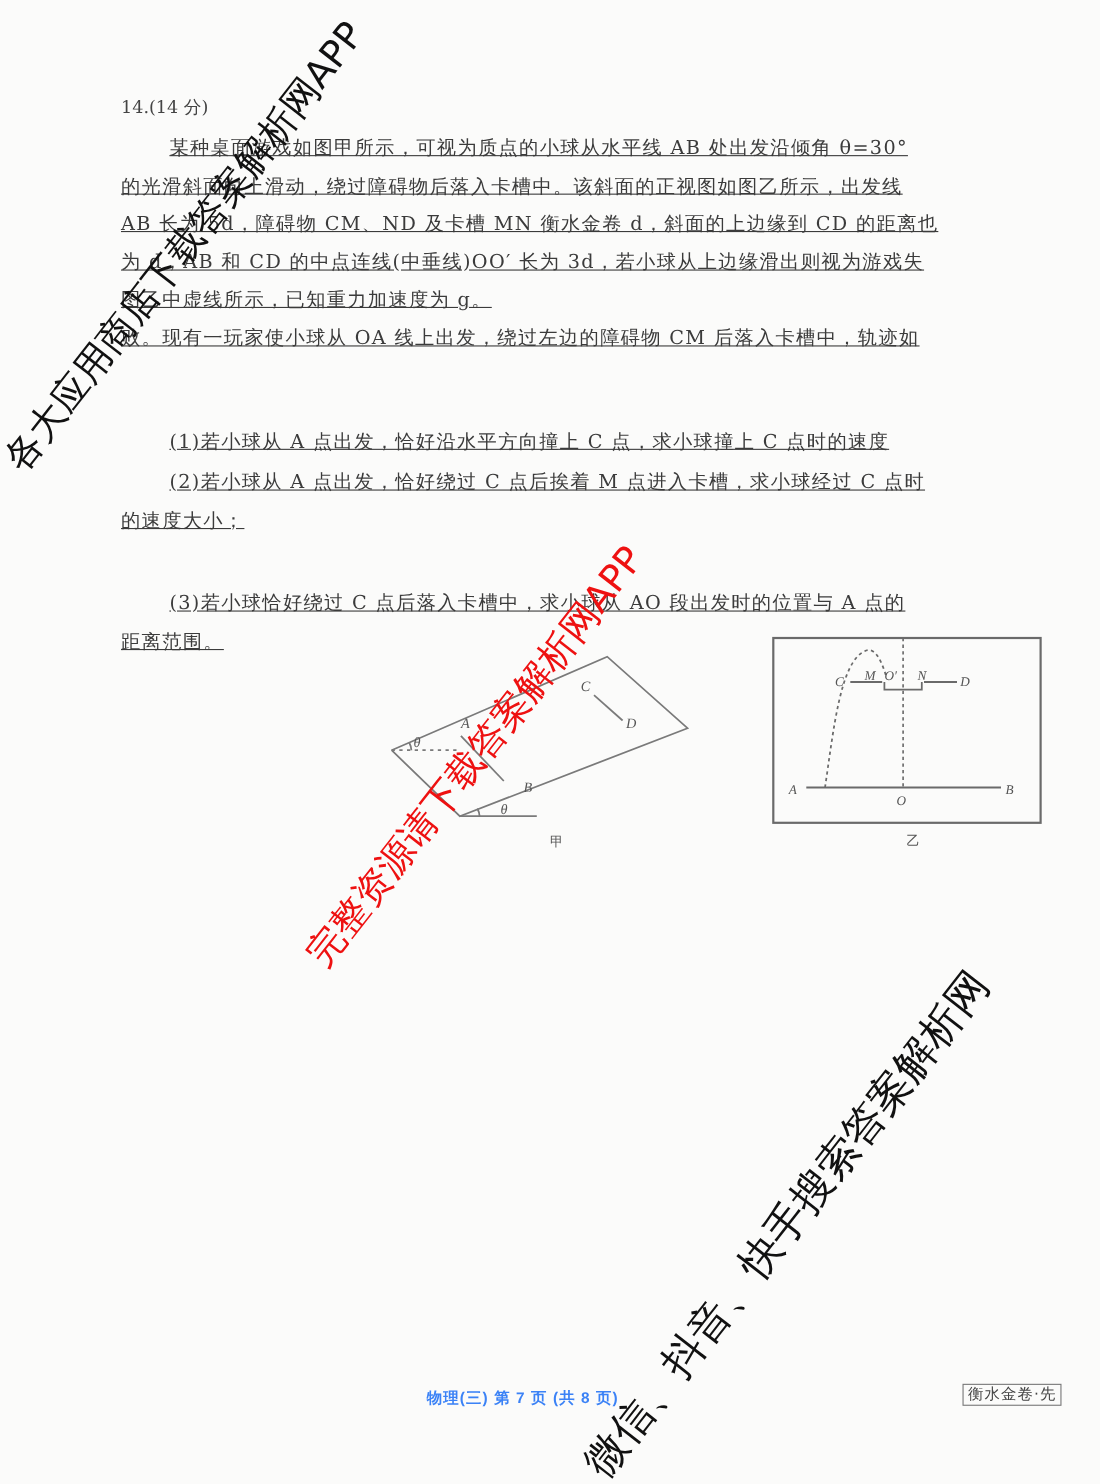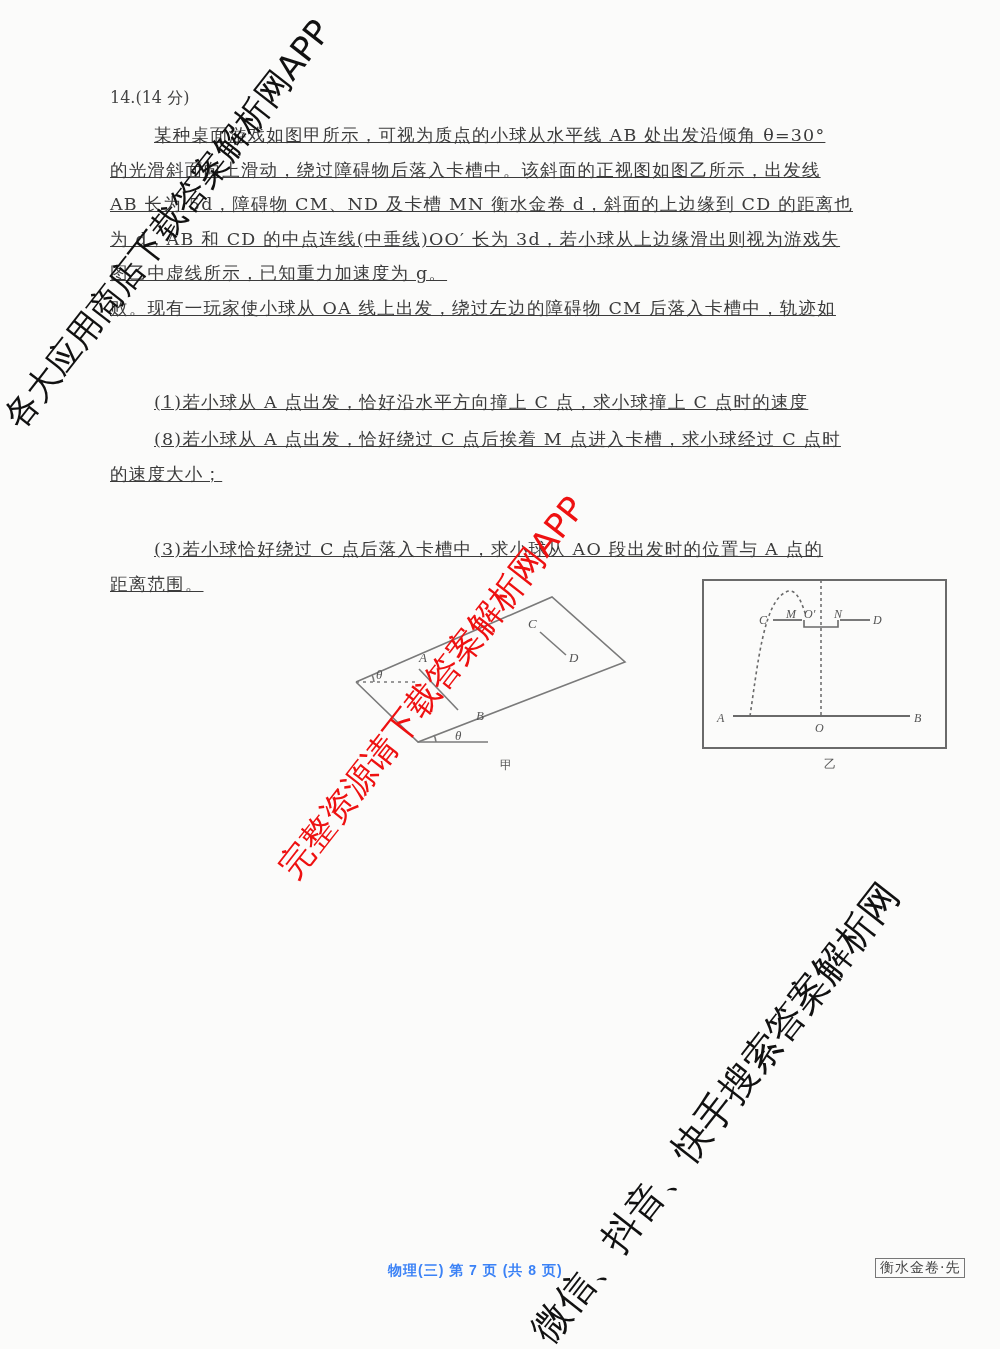--- a/index.html
+++ b/index.html
@@ -68,21 +68,21 @@
     <span class="line">AB 长为 5d，障碍物 CM、ND 及卡槽 MN 衡水金卷 d，斜面的上边缘到 CD 的距离也</span>
     <span class="line">为 d，AB 和 CD 的中点连线(中垂线)OO′ 长为 3d，若小球从上边缘滑出则视为游戏失</span>
     <span class="line">图乙中虚线所示，已知重力加速度为 g。</span>
     <span class="line">败。现有一玩家使小球从 OA 线上出发，绕过左边的障碍物 CM 后落入卡槽中，轨迹如</span>
   </div>
 
   <div class="para p-q1">
     <span class="line indent">(1)若小球从 A 点出发，恰好沿水平方向撞上 C 点，求小球撞上 C 点时的速度</span>
   </div>
   <div class="para p-q2">
-    <span class="line indent">(8)若小球从 A 点出发，恰好绕过 C 点后挨着 M 点进入卡槽，求小球经过 C 点时</span>
+    <span class="line indent">(2)若小球从 A 点出发，恰好绕过 C 点后挨着 M 点进入卡槽，求小球经过 C 点时</span>
     <span class="line">的速度大小；</span>
   </div>
   <div class="para p-q3">
     <span class="line indent">(3)若小球恰好绕过 C 点后落入卡槽中，求小球从 AO 段出发时的位置与 A 点的</span>
     <span class="line">距离范围。</span>
   </div>
 
   <div class="fig fig-jia">
     <svg viewBox="0 0 310 200">
       <g stroke="#7a7a7a" stroke-width="1.6" fill="none">

